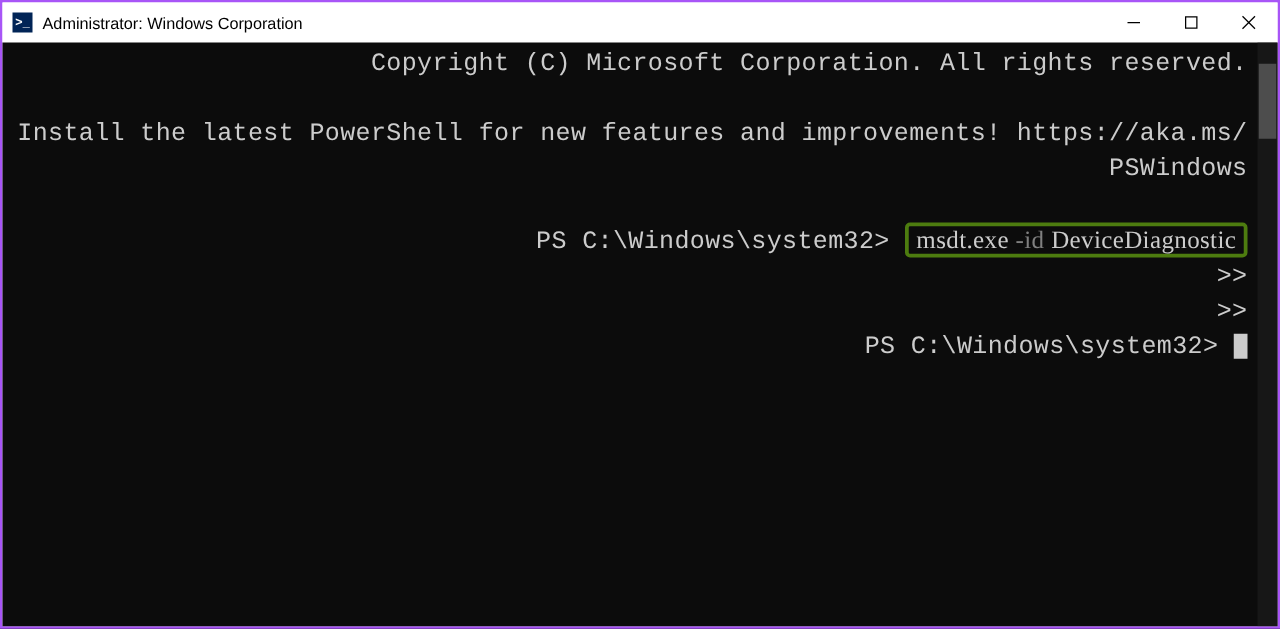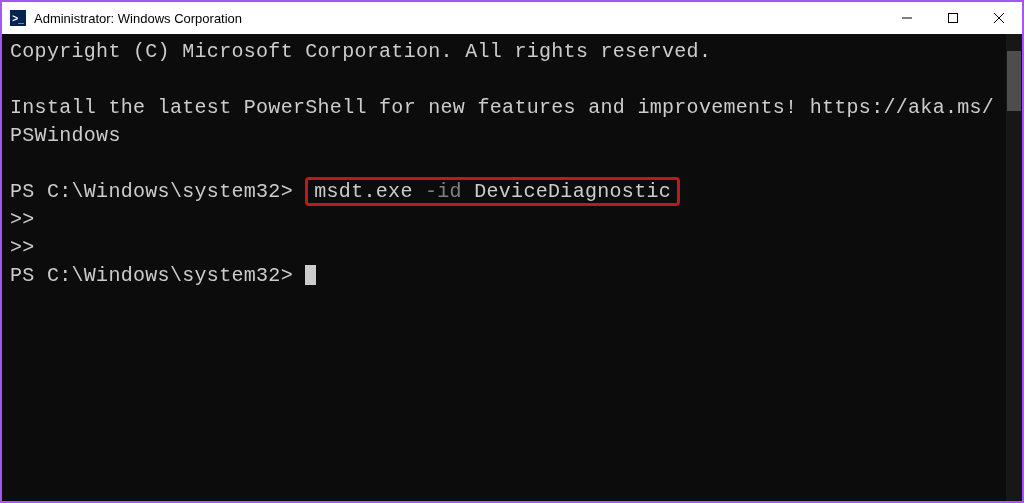--- a/index.html
+++ b/index.html
@@ -63,20 +63,21 @@
     .window-control svg {
       width: 12px;
       height: 12px;
     }
     .terminal-area {
       flex: 1;
       display: flex;
       background: #0c0c0c;
       position: relative;
       overflow: hidden;
+      text-align: right;
     }
     .terminal {
       flex: 1;
       padding: 4px 8px;
       font-family: "Consolas", "Courier New", monospace;
       font-size: 20px;
       line-height: 1.4;
       color: #cccccc;
       white-space: pre-wrap;
       word-break: break-all;
@@ -90,24 +91,25 @@
     .scrollbar-thumb {
       width: 14px;
       height: 60px;
       background: #4d4d4d;
       margin: 1px auto;
       position: absolute;
       top: 16px;
       left: 1px;
     }
     .highlight-box {
-      border: 3px solid #b91c1c;
+      border: 3px solid #4d7c0f;
       border-radius: 4px;
       padding: 0 6px;
       display: inline;
+      font-family: Liberation Serif, serif;
     }
     .cmd-grey {
       color: #808080;
     }
     .cursor {
       display: inline-block;
       width: 11px;
       height: 20px;
       background: #cccccc;
       vertical-align: text-bottom;

